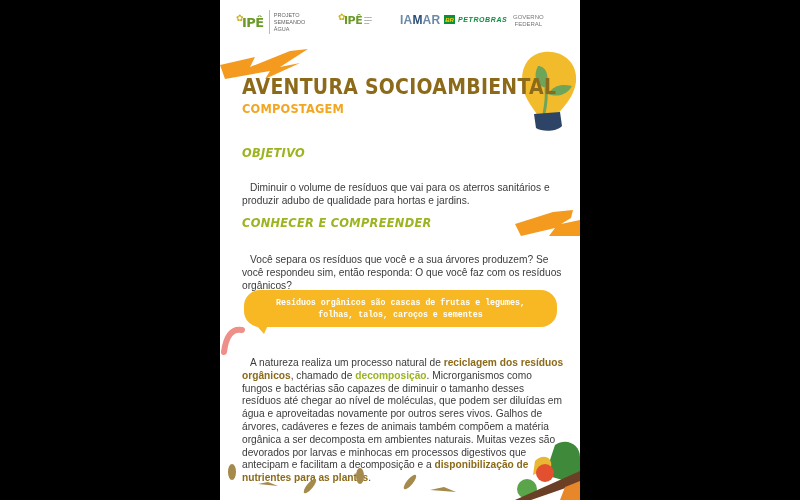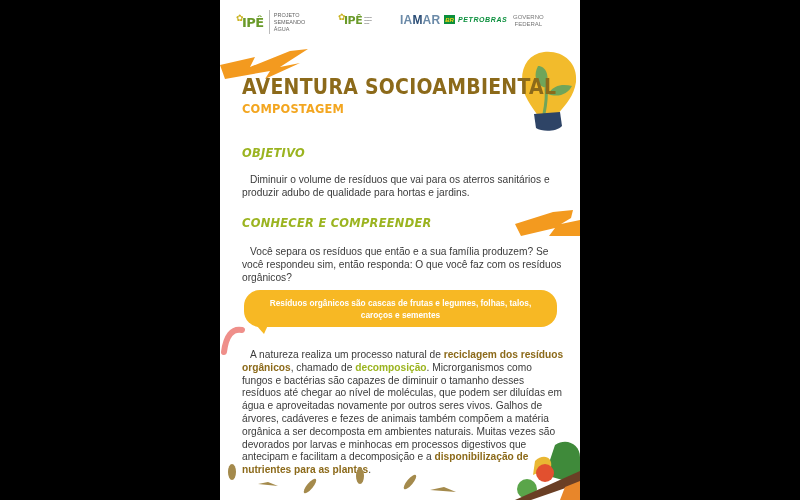--- a/index.html
+++ b/index.html
@@ -44,34 +44,34 @@
       font-weight:bold; font-size:12px; color:#f3a620; letter-spacing:0.2px;
       transform:scaleX(0.95); transform-origin:left;
     }
     .section-h {
       position:absolute; left:22px; font-family:"DejaVu Sans", sans-serif; font-weight:bold;
       font-style:italic; font-size:12px; color:#9bb420; letter-spacing:0.3px;
       transform:scaleX(0.95); transform-origin:left; white-space:nowrap;
     }
     .para {
       position:absolute; left:22px; width:322px; font-family:"Liberation Sans", sans-serif;
-      font-size:10.2px; line-height:12.8px; color:#3b3b3b;
+      font-size:10.2px; line-height:12.8px; color:#3b3b3b;margin-top:8px;
     }
     .hl-brown { color:#8c6a1a; font-weight:bold; }
     .hl-green { color:#9bb420; font-weight:bold; }
     .callout {
       position:absolute; left:24px; top:290px; width:313px; height:37px; background:#f7b824;
       border-radius:16px; display:flex; align-items:center; justify-content:center; text-align:center;
     }
     .callout::after {
       content:""; position:absolute; left:12px; bottom:-7px; width:0; height:0;
       border-left:8px solid transparent; border-right:4px solid transparent; border-top:9px solid #f7b824;
     }
     .callout span {
-      color:#fff; font-family:Liberation Sans, sans-serif; font-weight:bold; font-size:8.3px;
+      color:#fff; font-family:Liberation Mono, monospace; font-weight:bold; font-size:8.3px;
       line-height:12px; width:280px;
     }
   </style>
 </head>
 <body>
 
 <div class="page">
 
   <div class="logos">
     <div class="logo" style="left:22px; top:10px;">
@@ -121,21 +121,21 @@
     <path d="M18 66 L44 64 L46 78 C40 84 26 84 20 80 Z" fill="#2e4466"></path>
   </svg>
 
   <div class="title">AVENTURA SOCIOAMBIENTAL</div>
   <div class="subtitle">COMPOSTAGEM</div>
 
   <div class="section-h" style="top:146px;">OBJETIVO</div>
   <div class="para" style="top:174px; text-indent:8px;">Diminuir o volume de resíduos que vai para os aterros sanitários e produzir adubo de qualidade para hortas e jardins.</div>
 
   <div class="section-h" style="top:216px;">CONHECER E COMPREENDER</div>
-  <div class="para" style="top:246px; text-indent:8px;">Você separa os resíduos que então e a sua família produzem? Se você respondeu sim, então responda: O que você faz com os resíduos orgânicos?</div>
+  <div class="para" style="top:246px; text-indent:8px;">Você separa os resíduos que você e a sua árvores produzem? Se você respondeu sim, então responda: O que você faz com os resíduos orgânicos?</div>
 
   <div class="callout">
     <span>Resíduos orgânicos são cascas de frutas e legumes, folhas, talos, caroços e sementes</span>
   </div>
 
   <svg class="deco" style="left:0; top:322px;" width="30" height="34">
     <path d="M22 8 C12 6 6 14 4 30" stroke="#ef8f8a" stroke-width="6" fill="none" stroke-linecap="round"></path>
   </svg>
 
   <div class="para" style="top:349px; text-indent:8px;">

